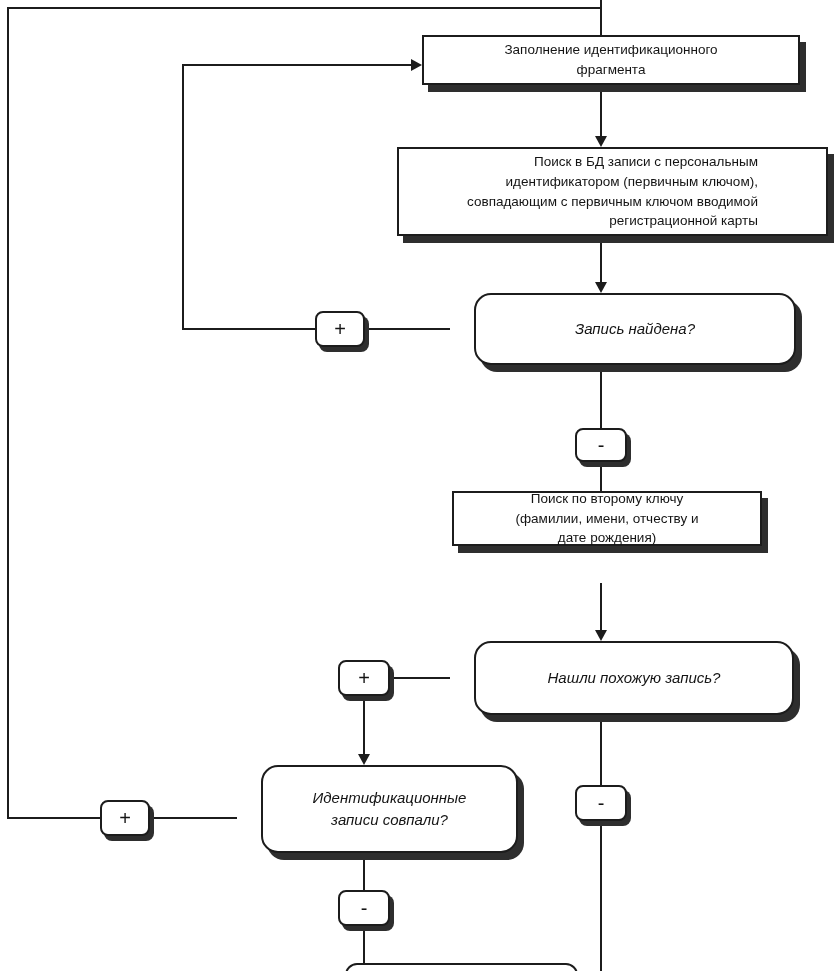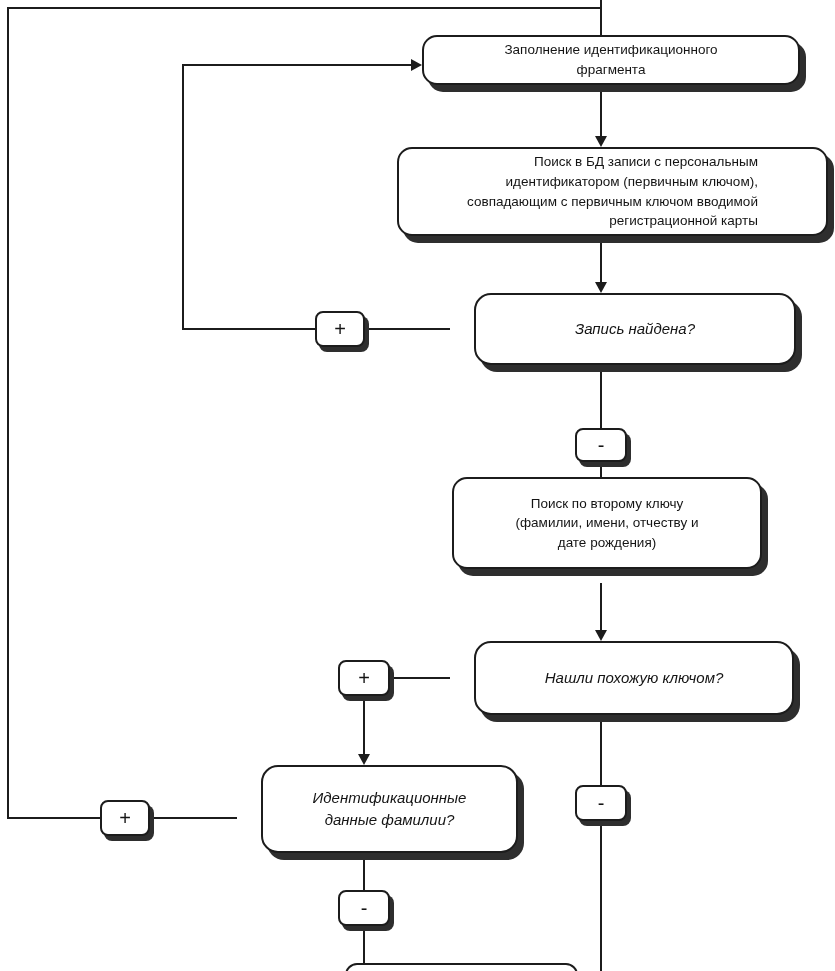--- a/index.html
+++ b/index.html
@@ -23,21 +23,21 @@
     background: #ffffff;
     border: 2px solid #1c1c1c;
     display: flex;
     align-items: center;
     justify-content: center;
     text-align: center;
     white-space: pre-line;
     box-shadow: 6px 7px 0 #2e2e2e;
   }
   .process {
-    border-radius: 15px;
+    border-radius: 0;
     font-size: 13.5px;
     line-height: 1.45;
   }
   .decision {
     border-radius: 17px;
     font-style: italic;
     font-size: 15px;
     font-weight: 500;
     line-height: 1.45;
     margin-left: 24px;
@@ -53,21 +53,21 @@
     font-size: 20px;
     line-height: 1;
     box-shadow: 4px 5px 0 #2e2e2e;
   }
   .partial { border-radius: 12px; box-shadow: none; }
 
   
   #n-fill        { left: 422px; top: 35px;  width: 378px; height: 50px; }
   #n-search-db   { left: 397px; top: 147px; width: 431px; height: 89px; text-align: right; }
   #n-found       { left: 450px; top: 293px; width: 322px; height: 72px; }
-  #n-second-key  { left: 452px; top: 477px; width: 310px; height: 92px; }
+  #n-second-key  { left: 452px; top: 491px; width: 310px; height: 55px; }
   #n-similar     { left: 450px; top: 641px; width: 320px; height: 74px; }
   #n-ident       { left: 237px; top: 765px; width: 257px; height: 88px; }
   #n-bottom      { left: 345px; top: 963px; width: 233px; height: 40px; }
 
   
   #b-plus1  { left: 315px; top: 311px; width: 50px; height: 36px; }
   #b-minus1 { left: 575px; top: 428px; width: 52px; height: 34px; }
   #b-plus2  { left: 338px; top: 660px; width: 52px; height: 36px; }
   #b-minus2 { left: 575px; top: 785px; width: 52px; height: 36px; }
   #b-plus3  { left: 100px; top: 800px; width: 50px; height: 36px; }
@@ -126,24 +126,24 @@
 идентификатором (первичным ключом),
 совпадающим с первичным ключом вводимой
 регистрационной карты</div>
 
   <div class="node decision" id="n-found">Запись найдена?</div>
 
   <div class="node process" id="n-second-key">Поиск по второму ключу
 (фамилии, имени, отчеству и
 дате рождения)</div>
 
-  <div class="node decision" id="n-similar">Нашли похожую ключом?</div>
+  <div class="node decision" id="n-similar">Нашли похожую запись?</div>
 
   <div class="node decision" id="n-ident">Идентификационные
-данные фамилии?</div>
+записи совпали?</div>
 
   <div class="branch" id="b-plus1">+</div>
 
   <div class="branch" id="b-minus1">-</div>
 
   <div class="branch" id="b-plus2">+</div>
 
   <div class="branch" id="b-minus2">-</div>
 
   <div class="branch" id="b-plus3">+</div>

